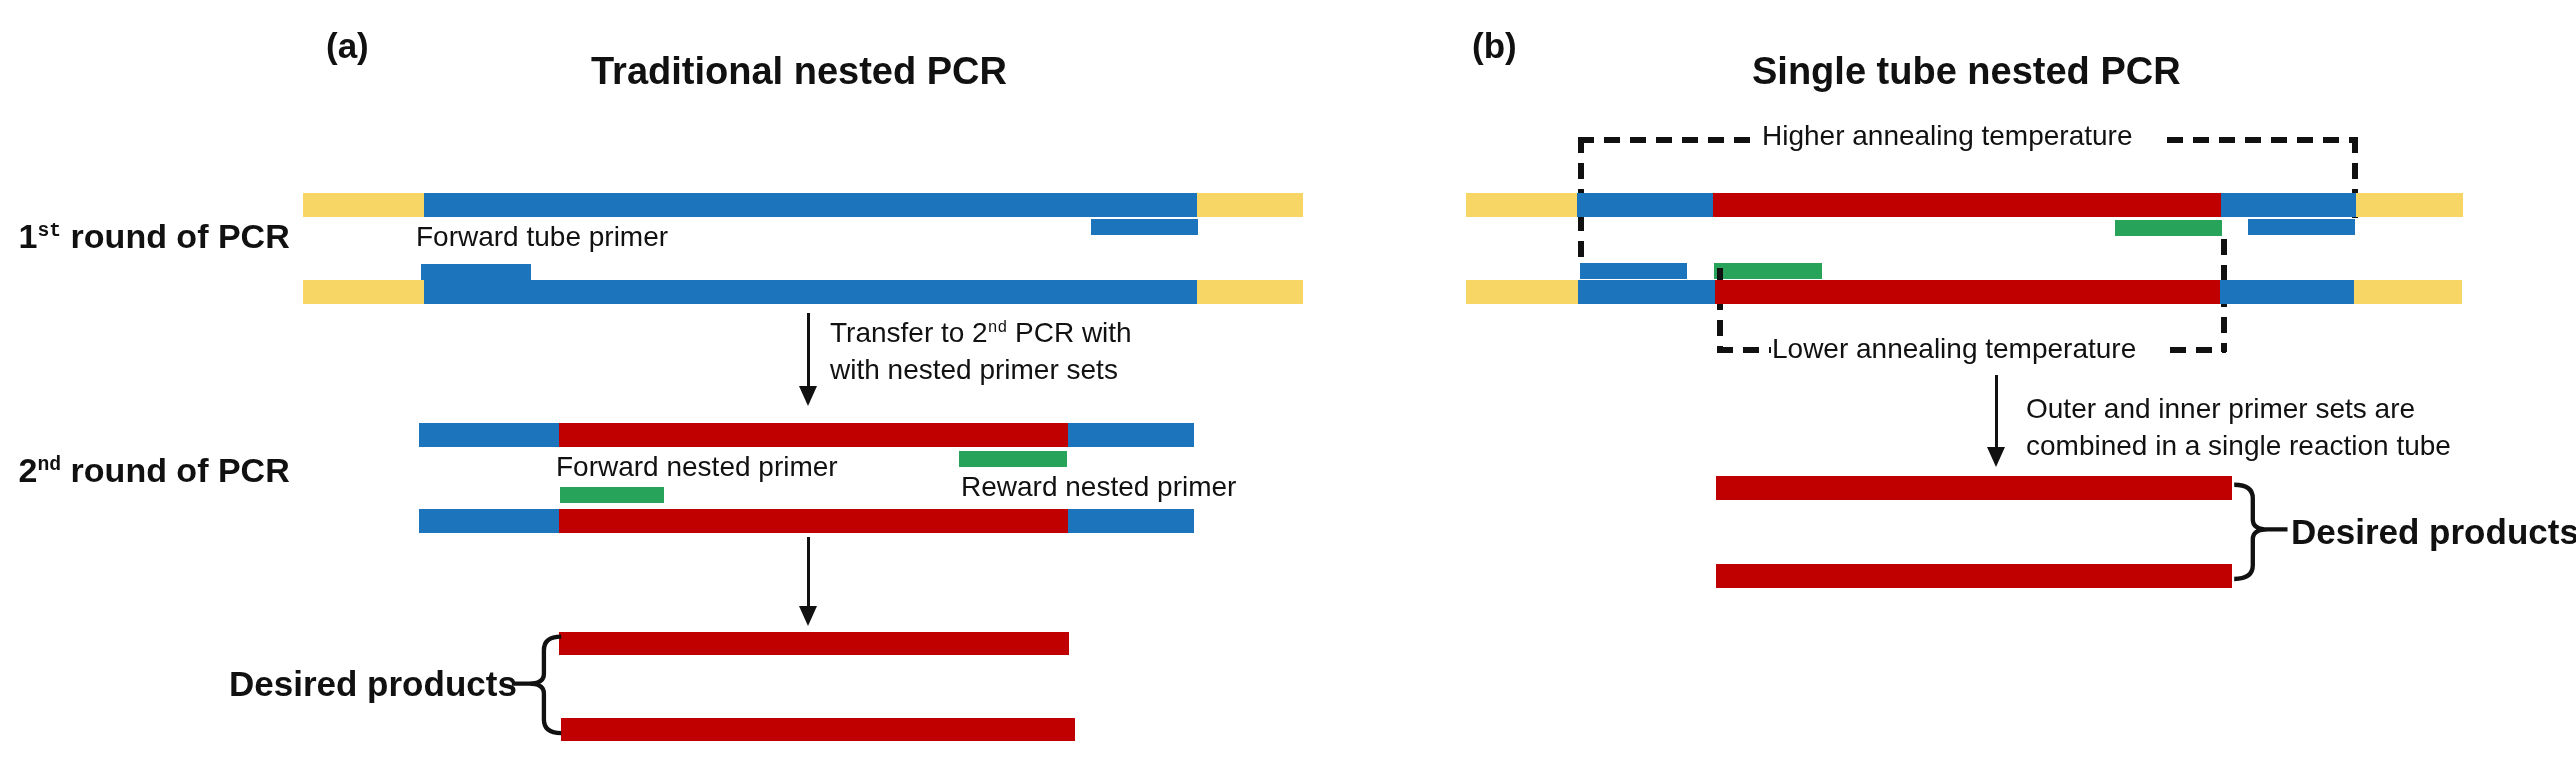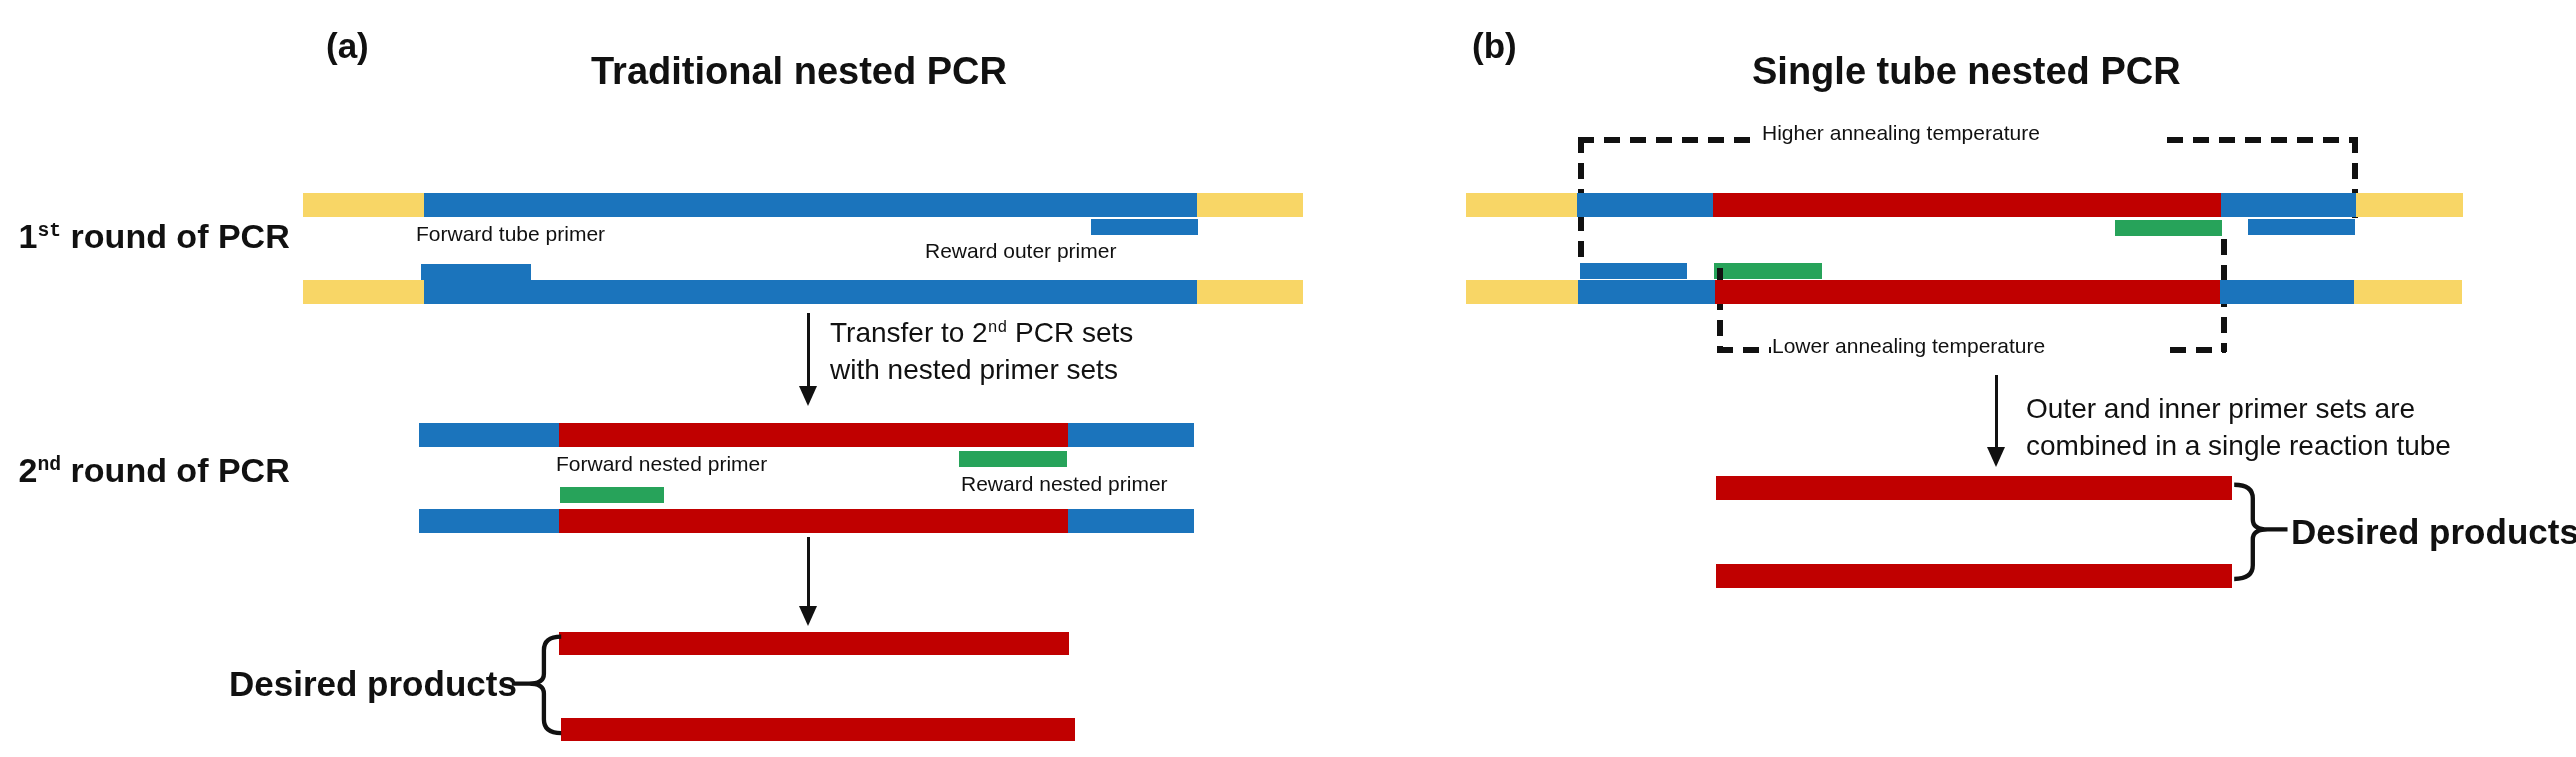--- a/index.html
+++ b/index.html
@@ -8,21 +8,21 @@
     width:2576px;height:757px;
     background:#ffffff;
     font-family:"Liberation Sans", sans-serif;
     color:var(--ink,#111);
     overflow:hidden;
   }
   .lbl{position:absolute;white-space:nowrap;color:var(--ink,#111);line-height:1.1;}
   .tag{font-size:35px;font-weight:700;}
   .title{font-size:38px;font-weight:700;}
   .rowlbl{font-size:34px;font-weight:700;}
-  .s{font-size:21px;}
+  .s{font-size:28px;}
   .note{font-size:28px;}
   .desired{font-size:35px;font-weight:700;}
   sup{font-size:58%;line-height:0;font-family:Liberation Mono, monospace;}
   .bar{position:absolute;display:flex;}
   .bar>span{display:block;height:100%;}
   .c-blue{background:var(--outer-primer-blue,#1b74bc);}
   .c-yellow{background:var(--flanking-yellow,#f8d666);}
   .c-red{background:var(--inner-product-red,#c00000);}
   .c-green{background:var(--nested-primer-green,#27a35a);}
   .dashH{position:absolute;height:5.6px;
@@ -50,34 +50,33 @@
 
   <div class="bar" style="left:303px;top:193px;width:1000px;height:23.5px;">
     <span class="c-yellow" style="width:121px;"></span>
     <span class="c-blue" style="width:773px;"></span>
     <span class="c-yellow" style="width:106px;"></span>
   </div>
 
   <div class="bar c-blue" style="left:1091px;top:219px;width:107px;height:15.5px;"></div>
 
   <div class="lbl s" style="left:416px;top:222px;">Forward tube primer</div>
-  <div class="lbl s" style="left:925px;top:239px;">Reward outer primer</div>
 
   <div class="bar c-blue" style="left:421px;top:264px;width:110px;height:15.5px;"></div>
 
   <div class="bar" style="left:303px;top:280px;width:1000px;height:23.5px;">
     <span class="c-yellow" style="width:121px;"></span>
     <span class="c-blue" style="width:773px;"></span>
     <span class="c-yellow" style="width:106px;"></span>
   </div>
 
   <div class="arrow-line" style="left:807px;top:313px;height:74px;"></div>
   <div class="arrow-head" style="left:799px;top:386px;"></div>
   <div class="lbl note" style="left:830px;top:318px;">
-    <span>Transfer to 2</span><sup>nd</sup><span> PCR sets</span>
+    <span>Transfer to 2</span><sup>nd</sup><span> PCR with</span>
   </div>
   <div class="lbl note" style="left:830px;top:355px;">with nested primer sets</div>
 
   <div class="lbl rowlbl" style="left:18.6px;top:452px;">
     <span>2</span><sup>nd</sup><span> round of PCR</span>
   </div>
 
   <div class="bar" style="left:419px;top:423px;width:775px;height:23.5px;">
     <span class="c-blue" style="width:140px;"></span>
     <span class="c-red" style="width:509px;"></span>

